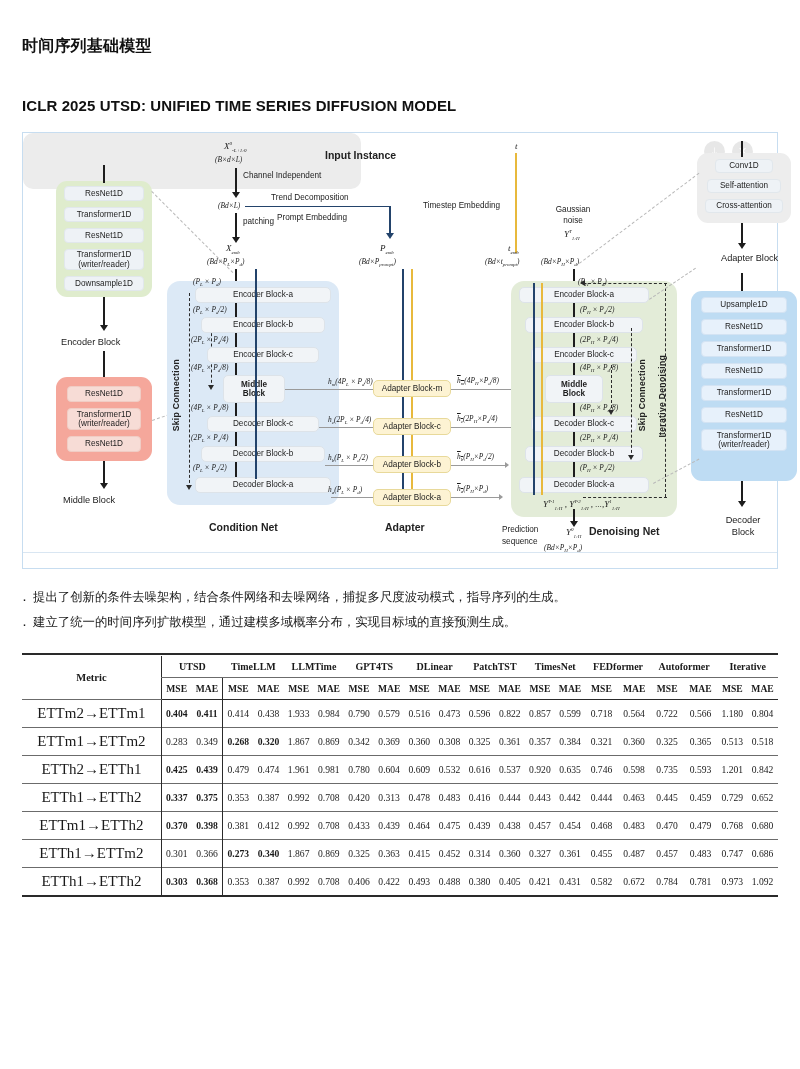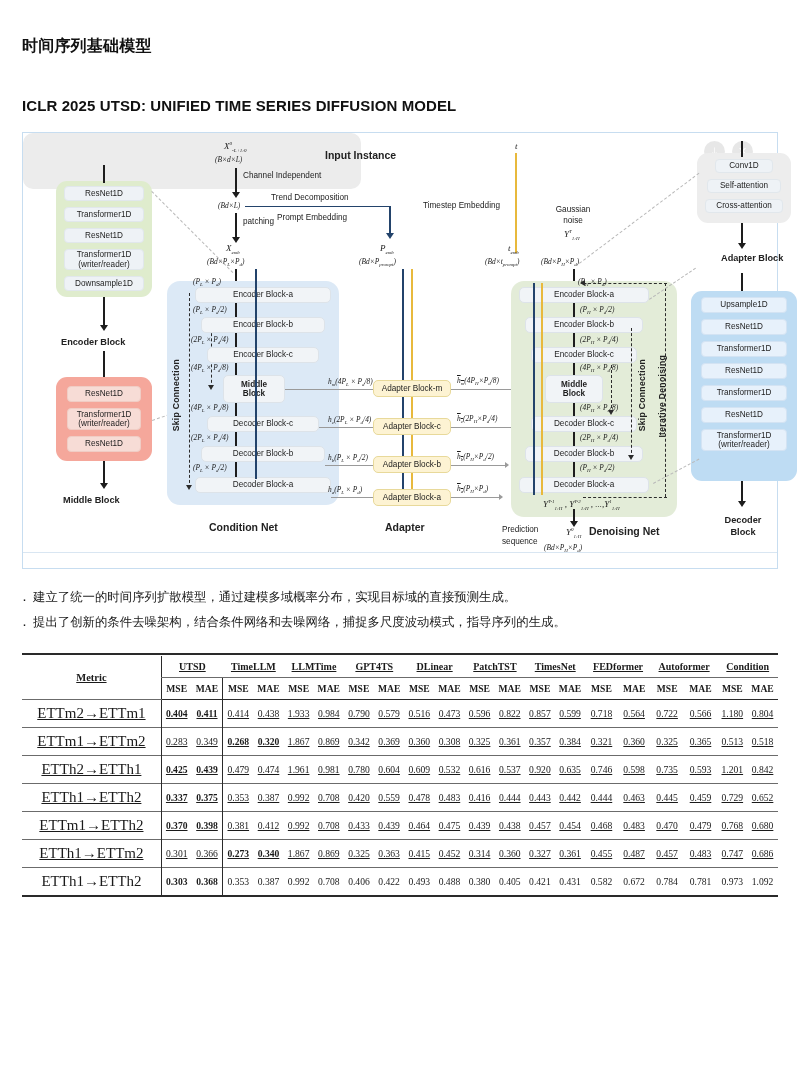--- a/index.html
+++ b/index.html
@@ -37,21 +37,21 @@
     position: relative;
   }
   .fig-caption {
     text-align:center; color:#b9b9b9; font-size:12.5px;
     margin-top: 9px; letter-spacing:.5px;
   }
 
   
   .diag { position:absolute; inset:0; font-size:8.2px; color:#222; }
   .lbl { position:absolute; white-space:nowrap; }
-  .bold-lbl { font-weight:700; font-size:9.2px; }
+  .bold-lbl { font-weight:400; font-size:9.2px; }
   .title-lbl { font-weight:700; font-size:10.5px; }
 
   .panel { position:absolute; border-radius: 13px; }
   .panel-cond { background:#dce9f6; }
   .panel-den  { background:#e3ecd8; }
   .panel-gray { background:#ececec; border-radius:10px; }
 
   .grp { position:absolute; border-radius:11px; }
   .grp-green { background:#dfeccd; }
   .grp-red   { background:#f5a79b; }
@@ -107,21 +107,21 @@
   .bullets { margin:16px 0 0 0; padding:0; list-style:none; }
   .bullets li { font-size:12.4px; line-height:2.0; position:relative; padding-left:11px; }
   .bullets li:before { content:"·"; position:absolute; left:0; top:-1px; font-size:15px; }
 
   
   .tbl-wrap { margin-top: 18px; font-family:"Liberation Serif", serif; }
   table.res { border-collapse: collapse; width: 100%; font-size: 9.6px; }
   table.res th, table.res td { text-align:center; padding: 5px 1px; white-space:nowrap; }
   .rule-top { border-top: 2.2px solid #2a2a2a; }
   .rule-dbl { border-bottom: 1px solid #2a2a2a; }
-  .rule-thin { border-bottom: 1px solid #6b6b6b; text-decoration: underline; }
+  .rule-thin { border-bottom: 1px solid #6b6b6b; }
   .rule-bot { border-bottom: 2.2px solid #2a2a2a; }
   .metric-cell { font-size: 10.5px; padding-left:6px; }
   .rowhdr { font-size: 15px; text-align:left; padding-left:6px; }
   .bold { font-weight: 700; }
   .sep-l { border-left: 1.3px solid #2a2a2a; }
   .grp-hdr { font-size:10px; }
 </style>
 </head>
 <body>
 
@@ -339,42 +339,42 @@
 
       <div class="dashdiag" style="left:626px;top:166px;width:56px;transform:rotate(-34deg);"></div>
       <div class="dashdiag" style="left:630px;top:350px;width:52px;transform:rotate(-28deg);"></div>
       <div class="dashdiag" style="left:556px;top:130px;width:150px;transform:rotate(-37deg);"></div>
 
       <div style="position:absolute;left:0;right:0;bottom:15px;height:1px;background:#d9e6f2;"></div>
     </div>
   </div>
 
   <ul class="bullets">
+    <li>提出了创新的条件去噪架构，结合条件网络和去噪网络，捕捉多尺度波动模式，指导序列的生成。</li>
     <li>建立了统一的时间序列扩散模型，通过建模多域概率分布，实现目标域的直接预测生成。</li>
-    <li>提出了创新的条件去噪架构，结合条件网络和去噪网络，捕捉多尺度波动模式，指导序列的生成。</li>
   </ul>
 
   <div class="tbl-wrap">
     <table class="res">
       <thead>
         <tr class="rule-top">
             <td colspan="21" style="padding:0;height:2px;"></td>
           </tr>
         <tr>
           <th rowspan="2" class="metric-cell rule-thin">Metric</th>
           <th colspan="2" class="grp-hdr bold rule-thin sep-l">UTSD</th>
           <th colspan="2" class="grp-hdr rule-thin">TimeLLM</th>
           <th colspan="2" class="grp-hdr rule-thin">LLMTime</th>
           <th colspan="2" class="grp-hdr rule-thin">GPT4TS</th>
           <th colspan="2" class="grp-hdr rule-thin">DLinear</th>
           <th colspan="2" class="grp-hdr rule-thin">PatchTST</th>
           <th colspan="2" class="grp-hdr rule-thin">TimesNet</th>
           <th colspan="2" class="grp-hdr rule-thin">FEDformer</th>
           <th colspan="2" class="grp-hdr rule-thin">Autoformer</th>
-          <th colspan="2" class="grp-hdr rule-thin">Condition</th>
+          <th colspan="2" class="grp-hdr rule-thin">Iterative</th>
         </tr>
         <tr class="rule-dbl">
           <th class="sep-l">MSE</th>
           <th>MAE</th>
           <th class="sep-l">MSE</th>
           <th>MAE</th>
           <th>MSE</th>
           <th>MAE</th>
           <th>MSE</th>
           <th>MAE</th>
@@ -464,21 +464,21 @@
           </tr>
           <tr class="rule-thin">
             <td class="rowhdr">ETTh1→ETTh2</td>
             <td class="sep-l bold">0.337</td>
             <td class="bold">0.375</td>
             <td class="sep-l">0.353</td>
             <td class="">0.387</td>
             <td class="">0.992</td>
             <td class="">0.708</td>
             <td class="">0.420</td>
-            <td class="">0.559</td>
+            <td class="">0.313</td>
             <td class="">0.478</td>
             <td class="">0.483</td>
             <td class="">0.416</td>
             <td class="">0.444</td>
             <td class="">0.443</td>
             <td class="">0.442</td>
             <td class="">0.444</td>
             <td class="">0.463</td>
             <td class="">0.445</td>
             <td class="">0.459</td>

